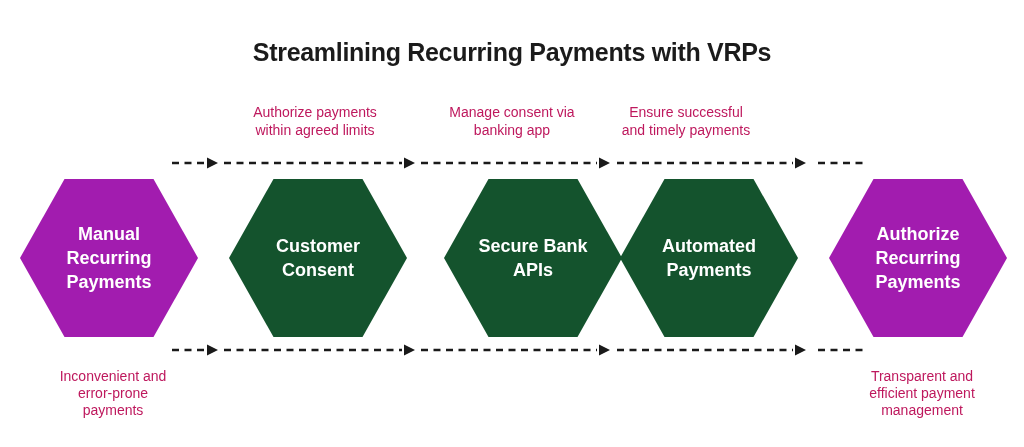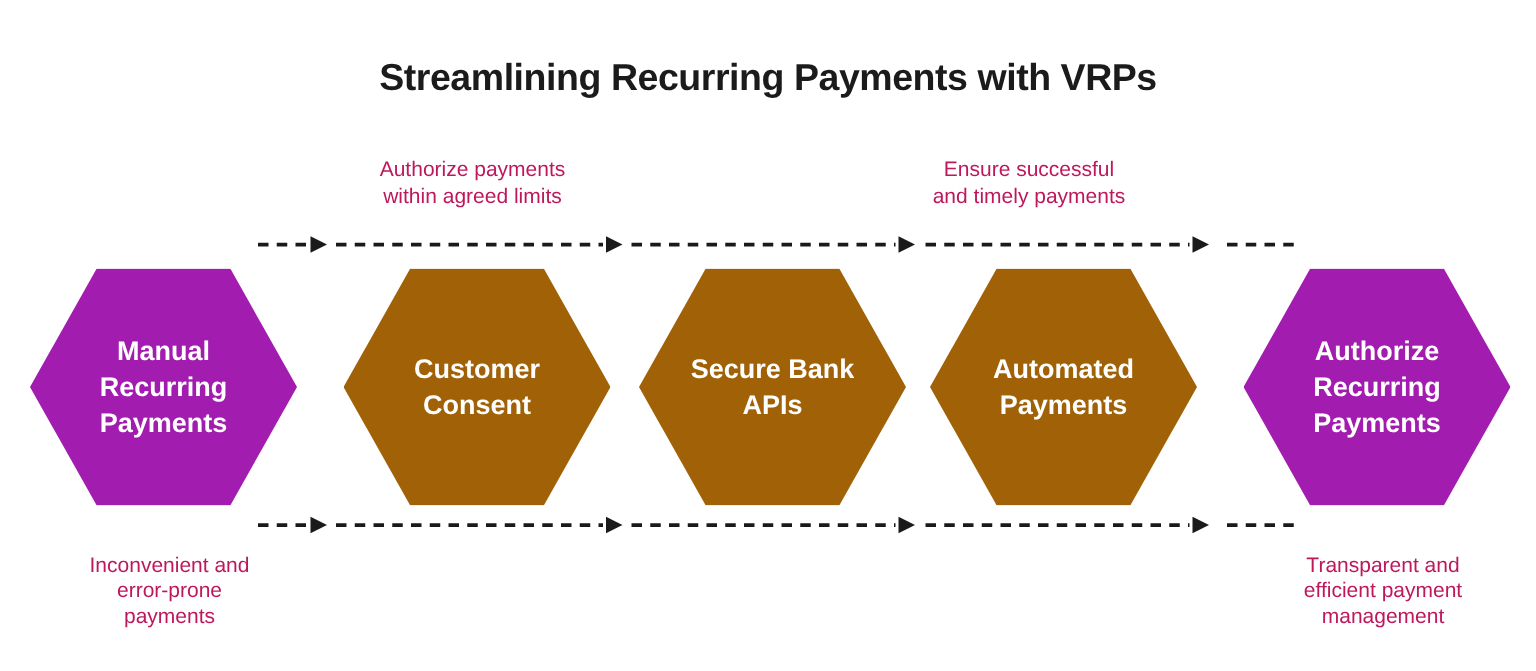--- a/index.html
+++ b/index.html
@@ -25,36 +25,38 @@
   .cap-b2 { left:807px; }
   .arrows { position:absolute; left:0; top:0; width:1024px; height:447px; }
   .hex {
     position:absolute; top:179px; width:178px; height:158px;
     display:flex; align-items:center; justify-content:center;
     text-align:center; color:#ffffff; font-weight:700;
     font-size:18px; line-height:24px; white-space:pre-line;
     clip-path:polygon(25% 0%, 75% 0%, 100% 50%, 75% 100%, 25% 100%, 0% 50%);
   }
   .hex-blue { background:#a21caf; }
-  .hex-dark { background:#a16207; }
+  .hex-dark { background:#14532d; }
   .hx1 { left:20px; }
   .hx2 { left:229px; }
-  .hx3 { left:426px; }
+  .hx3 { left:444px; }
   .hx4 { left:620px;text-align:center; }
   .hx5 { left:829px; }
 </style>
 </head>
 <body>
 
 <div class="canvas">
 
   <h1 class="title">Streamlining Recurring Payments with VRPs</h1>
 
   <div class="caption cap-top cap-1">Authorize payments
 within agreed limits</div>
+  <div class="caption cap-top cap-2">Manage consent via
+banking app</div>
   <div class="caption cap-top cap-3">Ensure successful
 and timely payments</div>
 
   <svg class="arrows" viewBox="0 0 1024 447" xmlns="http://www.w3.org/2000/svg" aria-hidden="true">
     <defs>
       <g id="dash-row">
         <g stroke="#1a1a1a" stroke-width="2.5" stroke-dasharray="7 5.5" fill="none">
           <line x1="172" y1="0" x2="205" y2="0"></line>
           <line x1="224" y1="0" x2="402" y2="0"></line>
           <line x1="421" y1="0" x2="597" y2="0"></line>

